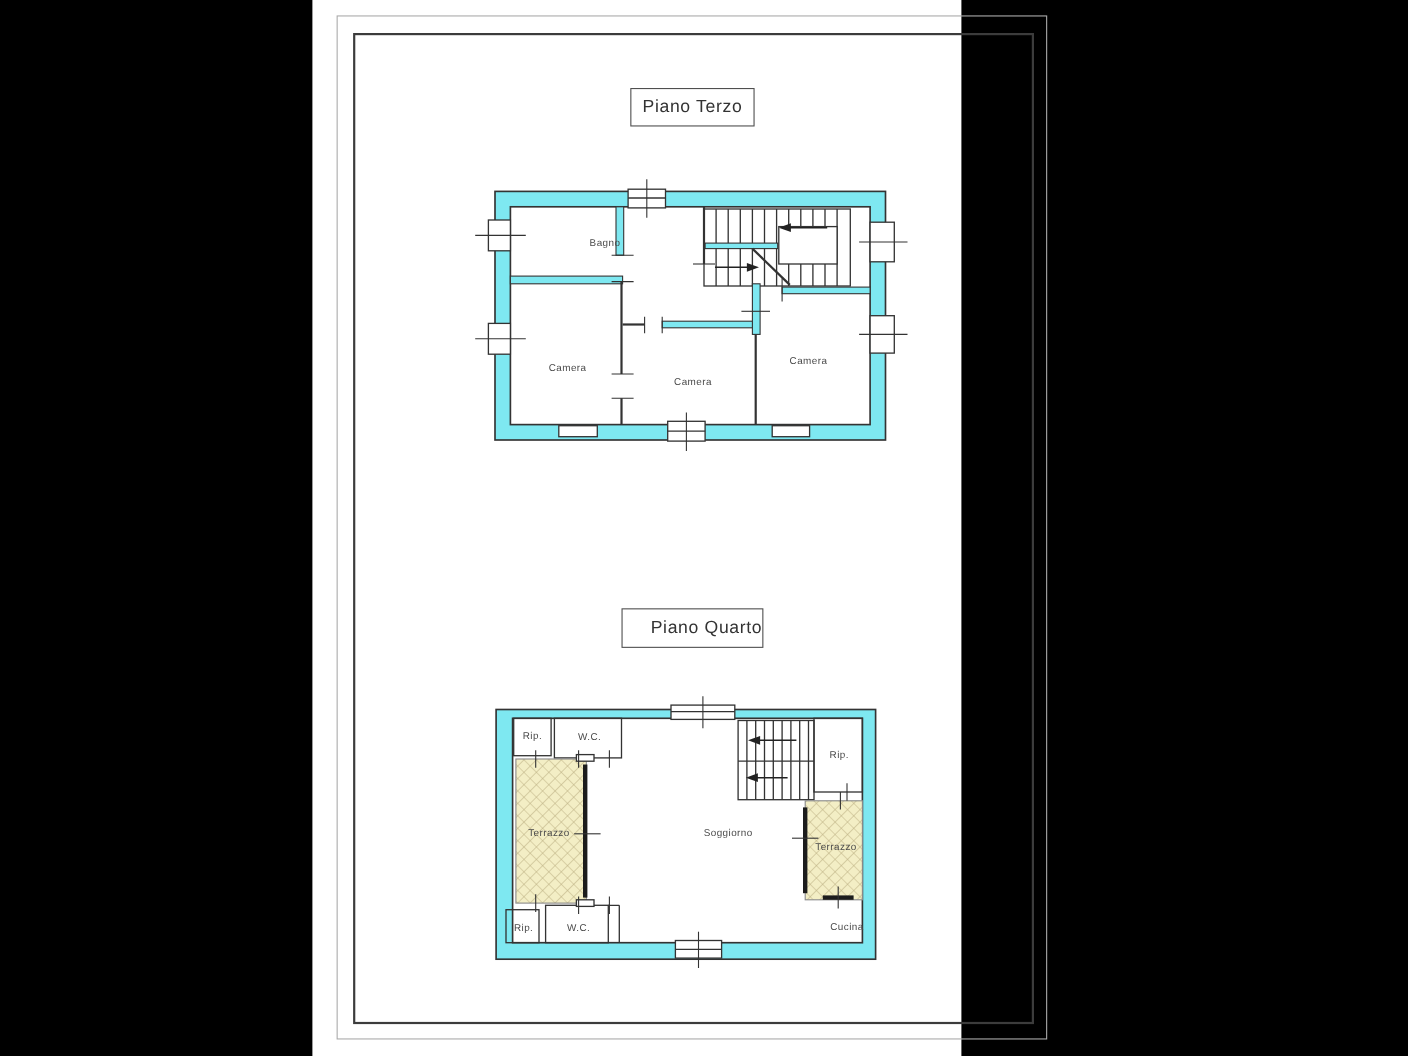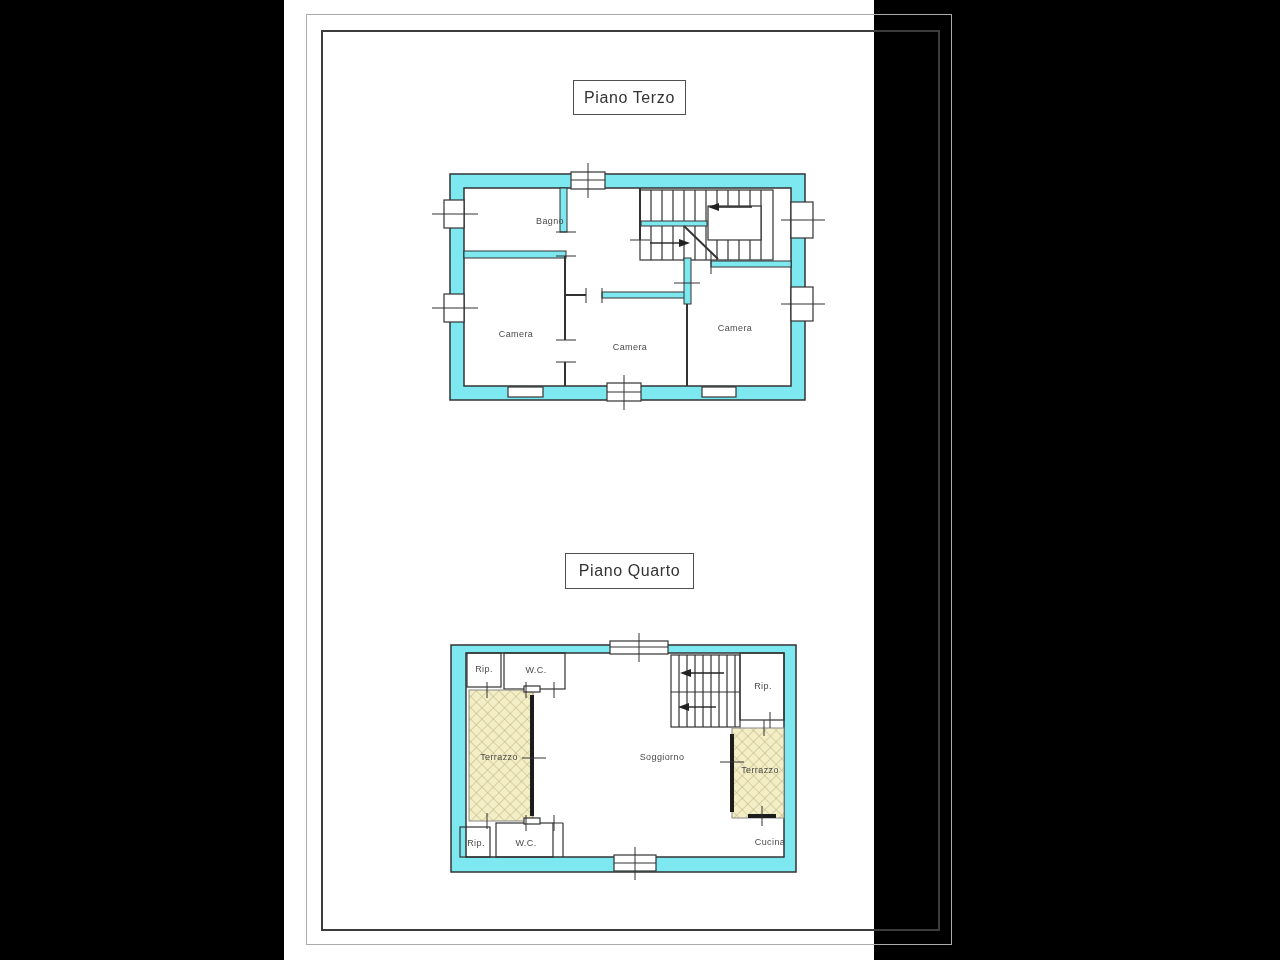--- a/index.html
+++ b/index.html
@@ -30,21 +30,21 @@
     position:absolute;left:37px;top:30px;width:615px;height:897px;
     border:2px solid #3c3c3c;
   }
   .plan-svg{position:absolute;left:0;top:0;}
   .title-box{
     position:absolute;background:#fff;border:1px solid #4f4f4f;
     display:flex;align-items:center;justify-content:center;
     font-size:16px;color:var(--title-color);letter-spacing:0.6px;
   }
   .title-1{left:289px;top:80px;width:111px;height:33px;}
-  .title-2{left:281px;top:553px;width:127px;height:34px;}
+  .title-2{left:281px;top:553px;width:127px;height:34px;justify-content:flex-end;}
   .room-label{
     position:absolute;transform:translate(-50%,-50%);
     font-size:9px;color:var(--label-color);letter-spacing:0.4px;white-space:nowrap;
   }
   
   .wall{fill:var(--wall-fill);stroke:var(--wall-stroke);stroke-width:1.5;}
   .room{fill:#fff;stroke:var(--wall-stroke);stroke-width:1.5;}
   .cy{fill:var(--wall-fill);stroke:var(--wall-stroke);stroke-width:1;}
   .iw{stroke:var(--wall-stroke);stroke-width:2;fill:none;}
   .thin{stroke:var(--wall-stroke);stroke-width:1.2;fill:none;}

